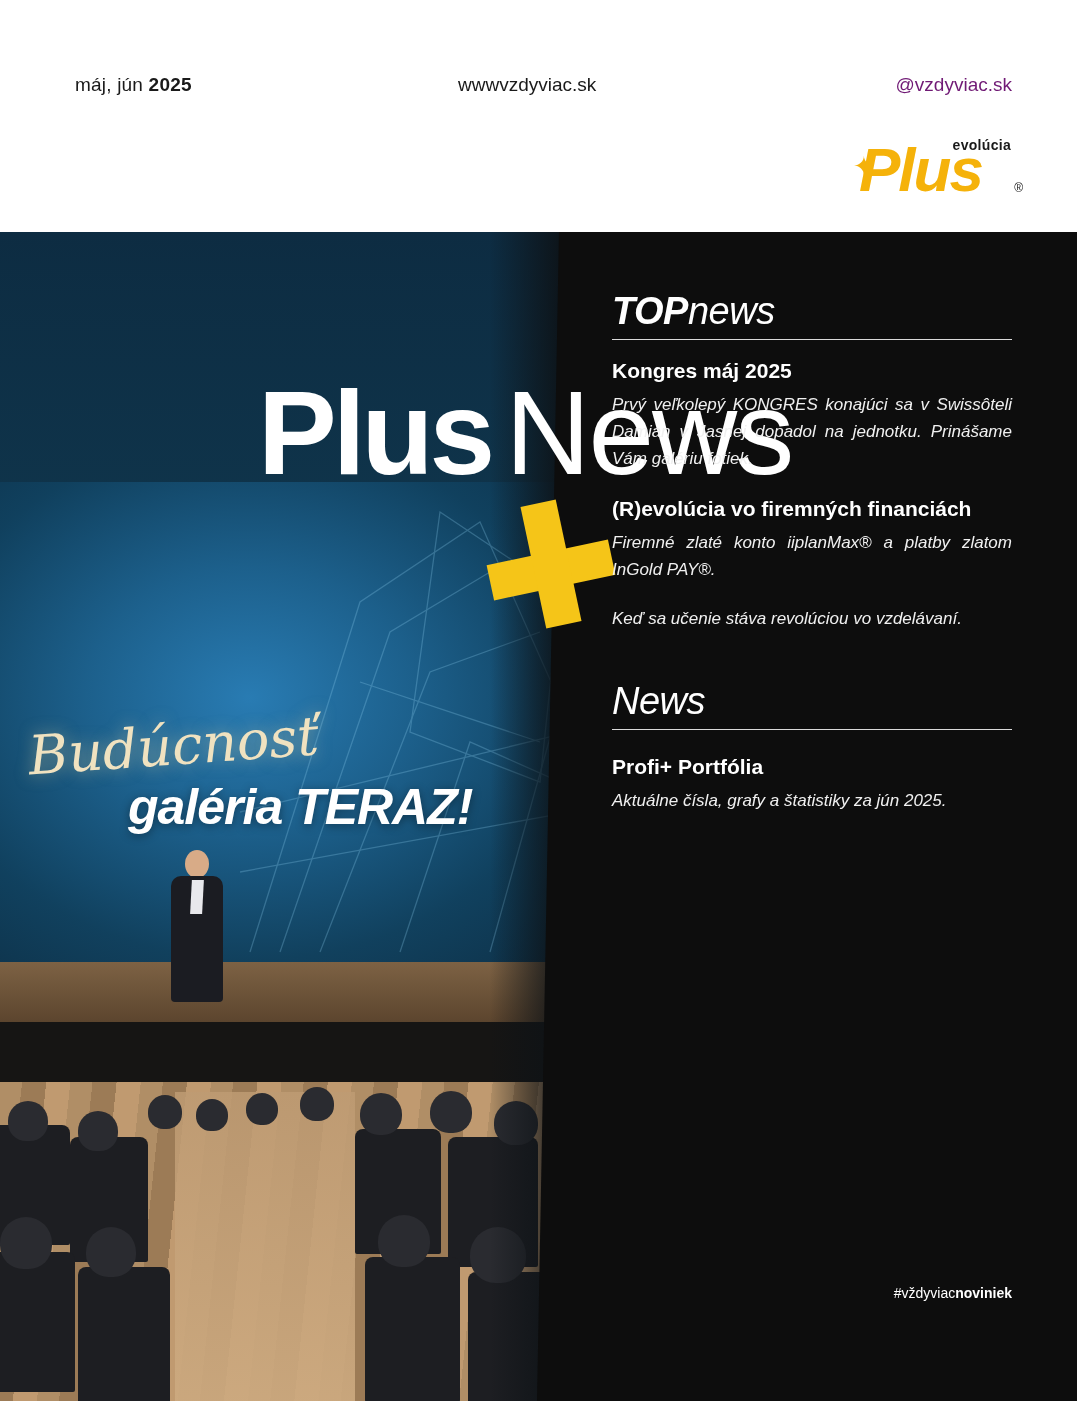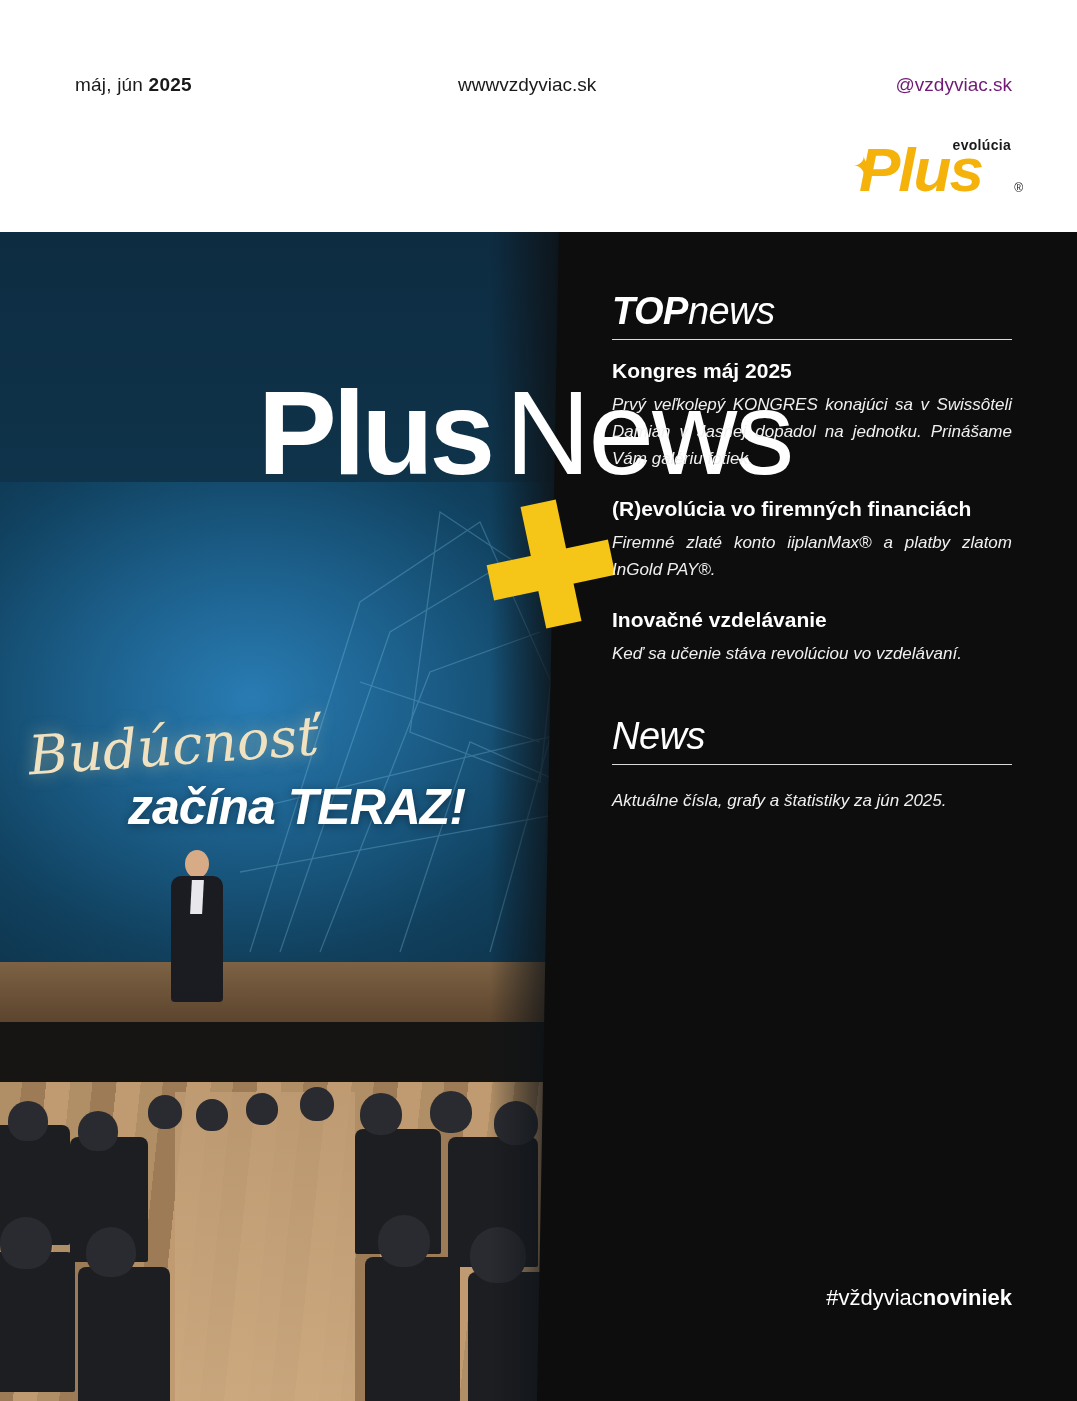--- a/index.html
+++ b/index.html
@@ -336,21 +336,21 @@
     text-align: justify;
   }
   .sec-gap { height: 26px; }
 
   .hashtag {
     position: absolute;
     left: 612px;
     top: 1285px;
     width: 400px;
     text-align: right;
-    font-size: 22px;
+    font-size: 14px;
     color: #ffffff;
   }
   .hashtag .hash { color: #ffffff; }
   .hashtag b { font-weight: bold; }
 </style>
 </head>
 <body>
 
 <div class="page">
 
@@ -379,21 +379,21 @@
           <path d="M40,470 L150,150 L250,90"></path>
           <path d="M80,470 L190,190 L300,150"></path>
           <path d="M160,470 L230,260 L320,300"></path>
           <path d="M200,30 L320,110 L300,300 L170,250 Z"></path>
           <path d="M120,200 L300,260"></path>
           <path d="M0,330 L330,250"></path>
           <path d="M0,390 L330,330"></path>
         </g>
       </svg>
       <div class="photo-title-script">Budúcnosť</div>
-      <div class="photo-title-bold">začína TERAZ!</div>
+      <div class="photo-title-bold">galéria TERAZ!</div>
 
       <div class="stage"></div>
       <div class="stage-front"></div>
 
       <div class="speaker">
         <div class="speaker-head"></div>
         <div class="speaker-body"></div>
         <div class="speaker-shirt"></div>
       </div>
 
@@ -451,35 +451,35 @@
         <div class="item-h">Kongres máj 2025</div>
         <div class="item-p">Prvý veľkolepý KONGRES konajúci sa v Swissôteli Damian v Jasnej dopadol na jednotku. Prinášame Vám galériu fotiek.</div>
       </div>
 
       <div class="item">
         <div class="item-h">(R)evolúcia vo firemných financiách</div>
         <div class="item-p">Firemné zlaté konto iiplanMax® a platby zlatom InGold PAY®.</div>
       </div>
 
       <div class="item">
-        <div class="item-h">Inovačné vzdelávanie</div>
         <div class="item-p">Keď sa učenie stáva revolúciou vo vzdelávaní.</div>
       </div>
     </div>
 
     <div class="sec-gap"></div>
 
     <div>
       <div class="sec-title"><span class="thin">News</span></div>
       <div class="sec-rule"></div>
 
       <div class="item">
       </div>
 
       <div class="item">
+        <div class="item-h">Profi+ Portfólia</div>
         <div class="item-p">Aktuálne čísla, grafy a štatistiky za jún 2025.</div>
       </div>
     </div>
   </div>
 
   <div class="hashtag">
     <span class="hash">#</span><span>vždyviac</span><b>noviniek</b>
   </div>
 
 </div>

